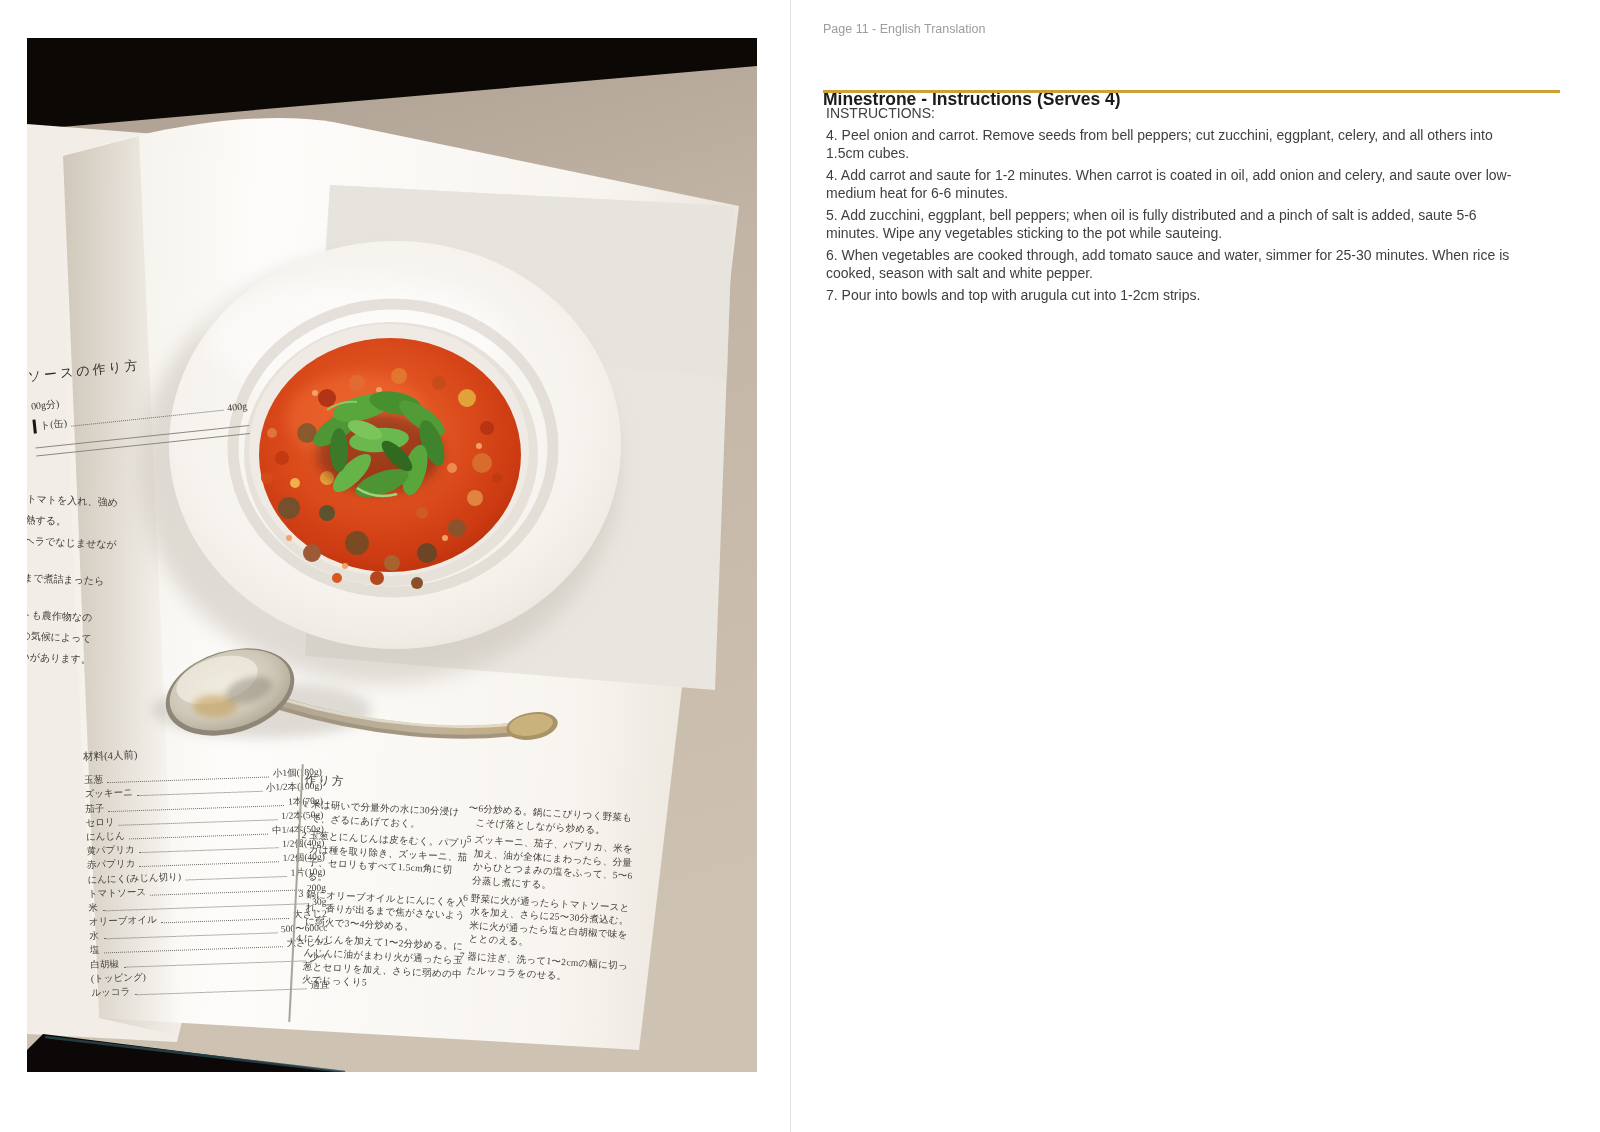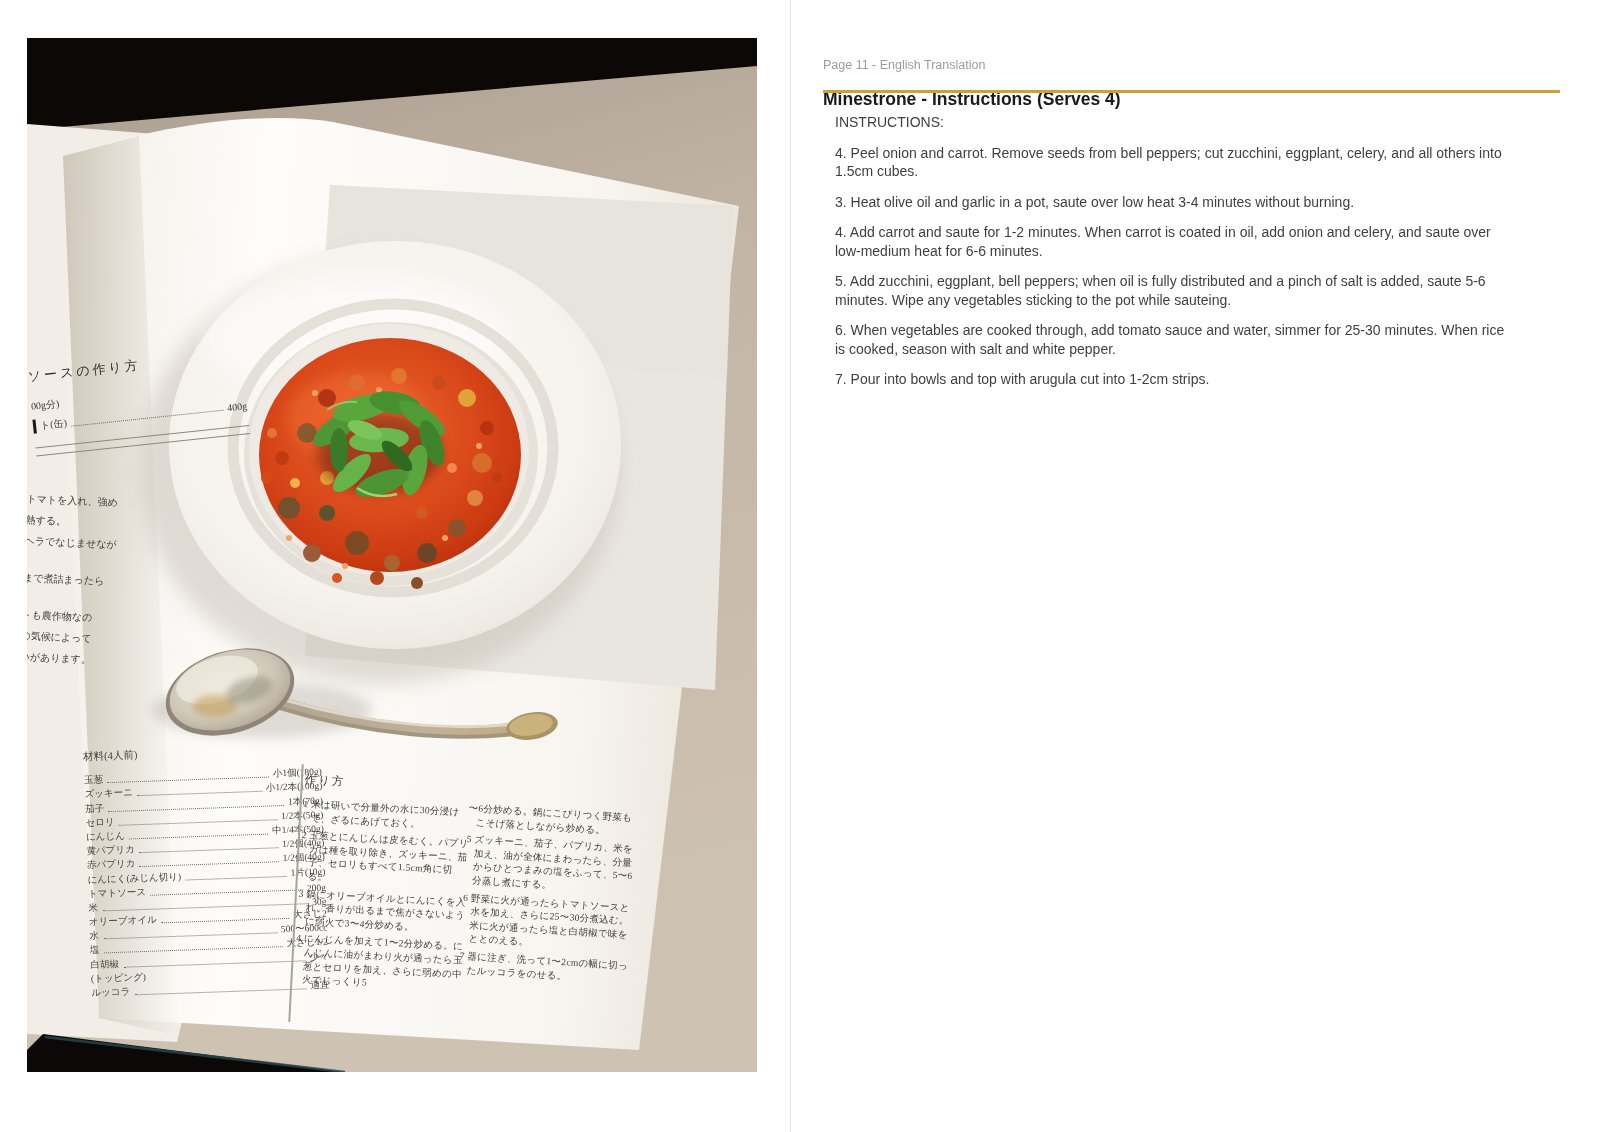--- a/index.html
+++ b/index.html
@@ -37,26 +37,26 @@
   .method-col p { font-size:9.5px; line-height:13.6px; margin-bottom:4px;
                   text-indent:-8px; padding-left:8px; letter-spacing:.3px; }
   #col-divider { left:268px; top:726px; width:1.5px; height:258px; background:#aba39a;
                  transform:rotate(3deg); }
 
   
   #pane-divider { left:790px; top:0; width:1px; height:1132px; background:#e2e2e2; }
 
   
   #right-panel { left:823px; top:0; width:737px; }
-  #page-label { position:absolute; left:0; top:22px; font-size:12.5px; color:#9c9c9c;margin-top:36px; }
+  #page-label { position:absolute; left:0; top:22px; font-size:12.5px; color:#9c9c9c; }
   #recipe-title { position:absolute; left:0; top:49px; font-size:17.5px; font-weight:bold; color:#1b1b1b;margin-top:40px; }
   #gold-rule { position:absolute; left:0; top:90px; width:737px; height:3px; }
   #instructions { position:absolute; left:0; top:101px; width:702px;
                   font-size:14px; line-height:18.5px; color:#3f3f3f; }
-  #instructions div { margin:12px; }
+  #instructions div { margin:3px; }
 </style>
 </head>
 <body>
 
 <div id="photo" class="abs">
   <svg width="730" height="1034" viewBox="0 0 730 1034">
     <defs>
       <filter id="b3" x="-40%" y="-40%" width="180%" height="180%">
           <feGaussianBlur stdDeviation="3"></feGaussianBlur>
         </filter>
@@ -325,19 +325,18 @@
 
 <div id="pane-divider" class="abs"></div>
 
 <div id="right-panel" class="abs">
   <div id="page-label">Page 11 - English Translation</div>
   <div id="recipe-title">Minestrone - Instructions (Serves 4)</div>
   <div id="gold-rule" style="background: rgb(205, 161, 54);"></div>
   <div id="instructions">
     <div>INSTRUCTIONS:</div>
     <div>4. Peel onion and carrot. Remove seeds from bell peppers; cut zucchini, eggplant, celery, and all others into 1.5cm cubes.</div>
-    <div>3. Heat olive oil and garlic in a pot, saute over low heat 3-4 minutes without burning.</div>
     <div>4. Add carrot and saute for 1-2 minutes. When carrot is coated in oil, add onion and celery, and saute over low-medium heat for 6-6 minutes.</div>
     <div>5. Add zucchini, eggplant, bell peppers; when oil is fully distributed and a pinch of salt is added, saute 5-6 minutes. Wipe any vegetables sticking to the pot while sauteing.</div>
     <div>6. When vegetables are cooked through, add tomato sauce and water, simmer for 25-30 minutes. When rice is cooked, season with salt and white pepper.</div>
     <div>7. Pour into bowls and top with arugula cut into 1-2cm strips.</div>
   </div>
 </div>
 
 </body></html>

